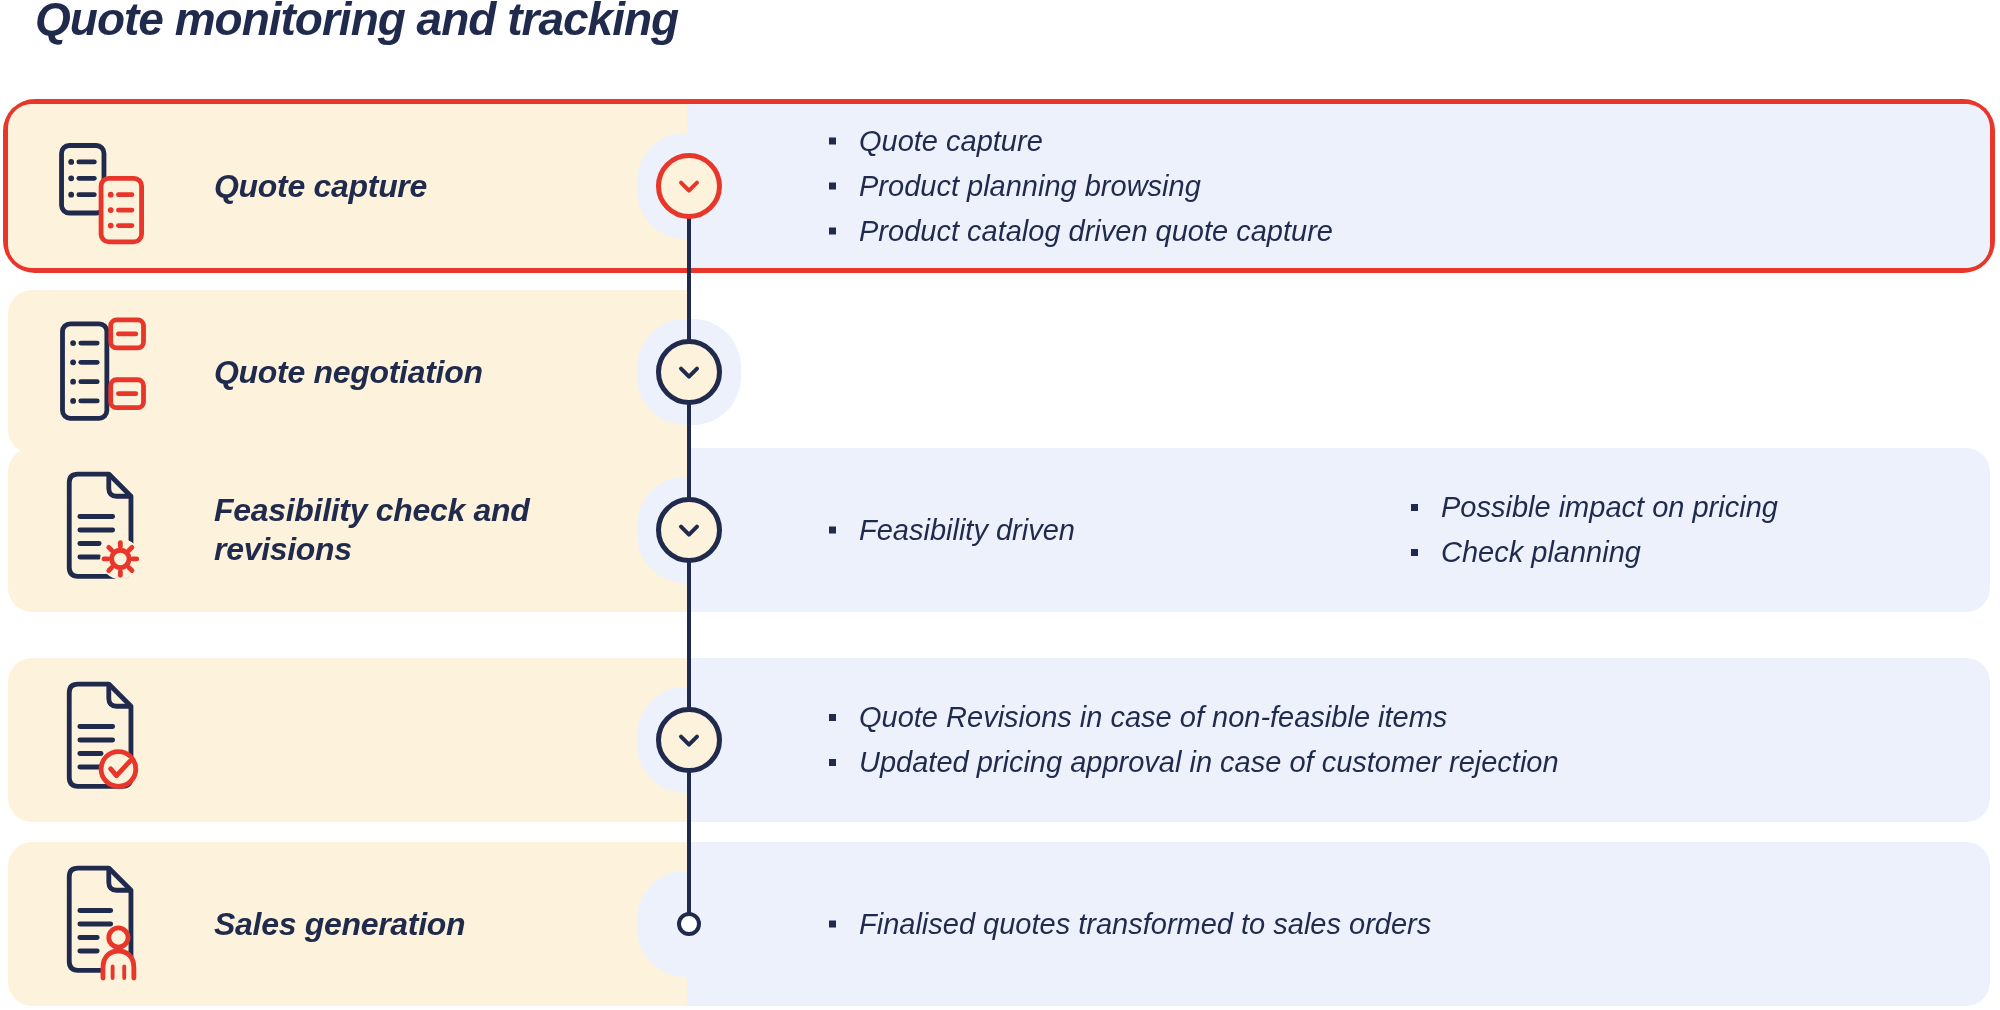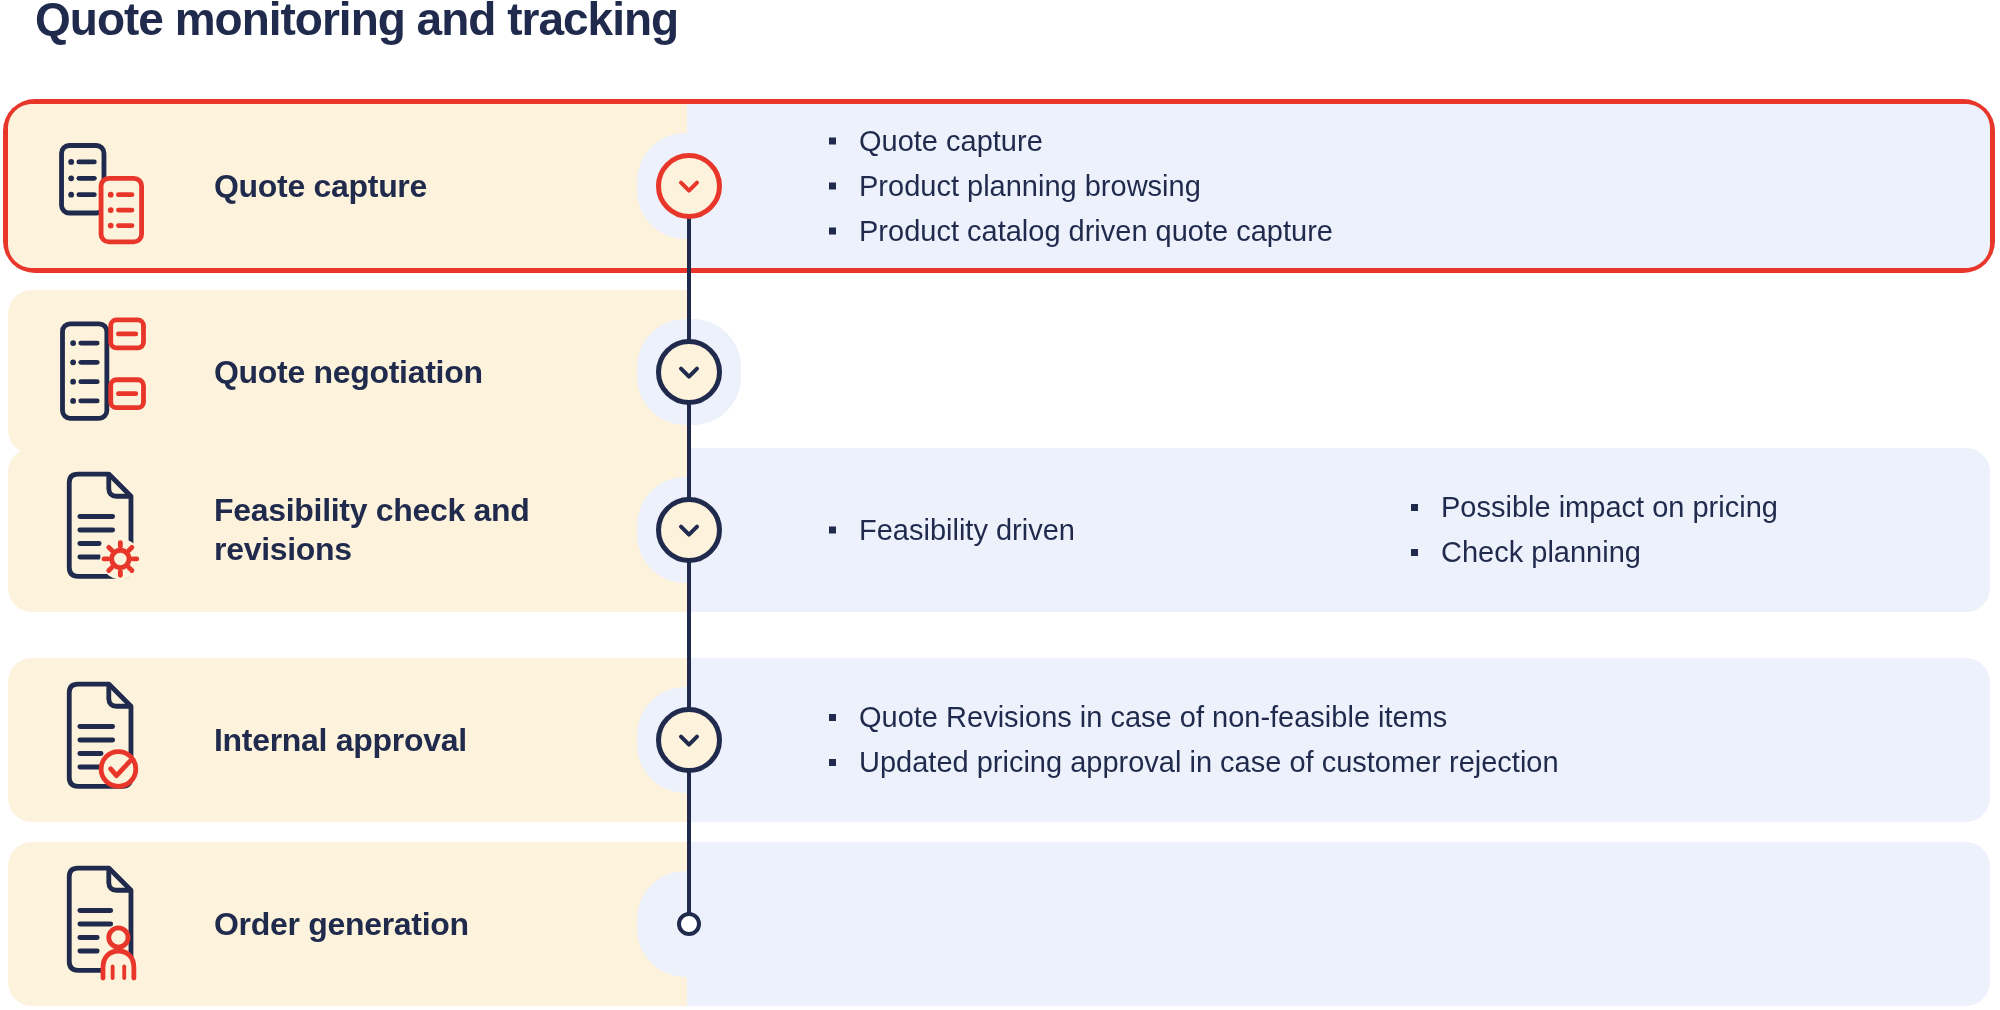--- a/index.html
+++ b/index.html
@@ -5,21 +5,21 @@
   :root{
     --navy:#1f2a4c;
     --red:#e8362b;
     --cream:#fdf3dc;
     --blue:#edf1fb;
     --white:#ffffff;
   }
   *{box-sizing:border-box;}
   html,body{margin:0;padding:0;background:var(--white);}
   body{font-family:"Liberation Sans",sans-serif;color:var(--navy);}
-  .page{position:relative;width:2000px;height:1010px;background:var(--white);overflow:hidden;}
+  .page{position:relative;width:2000px;height:1010px;background:var(--white);overflow:hidden;font-style:italic;}
 
   .main-title{position:absolute;left:35px;top:-10px;margin:0;font-size:46px;line-height:1.3;
     font-weight:800;letter-spacing:-1px;color:var(--navy);}
 
   .row{position:absolute;left:8px;width:1982px;height:164px;}
   .row.selected{box-shadow:0 0 0 5px var(--red);border-radius:27px;}
 
   .band-left{position:absolute;left:0;top:0;bottom:0;width:679px;background:var(--cream);
     border-radius:24px 0 0 24px;}
   .band-right{position:absolute;left:679px;right:0;top:0;bottom:0;background:var(--blue);
@@ -187,21 +187,20 @@
           <path d="M56 12 H24 c-6 0 -9 3 -9 9 v88 c0 6 3 9 9 9 h46 c6 0 9 -3 9 -9 V35 Z" class="ic-navy" stroke-width="5" stroke-linejoin="round"></path>
           <path d="M56 12 v15 c0 5 3 8 8 8 h15" class="ic-navy" stroke-width="5" stroke-linejoin="round"></path>
           <line x1="26" y1="56" x2="60" y2="56" class="ic-navy" stroke-width="5" stroke-linecap="round"></line>
           <line x1="26" y1="70" x2="60" y2="70" class="ic-navy" stroke-width="5" stroke-linecap="round"></line>
           <line x1="26" y1="84" x2="48" y2="84" class="ic-navy" stroke-width="5" stroke-linecap="round"></line>
           <line x1="26" y1="98" x2="48" y2="98" class="ic-navy" stroke-width="5" stroke-linecap="round"></line>
           <circle cx="66" cy="100" r="18" fill="#fdf3dc" class="ic-red" stroke-width="5"></circle>
           <path d="M58 100 l6 7 14 -15" class="ic-red" stroke-width="5" stroke-linecap="round" stroke-linejoin="round"></path>
         </svg>
       </span>
-      <h2 class="stage-title">Internal approval</h2>
     </div>
     <div class="band-right">
       <ul class="details col1">
         <li>Quote Revisions in case of non-feasible items</li>
         <li>Updated pricing approval in case of customer rejection</li>
       </ul>
     </div>
     <div class="blob"></div>
     <button class="node">
       <span>
@@ -221,24 +220,25 @@
           <line x1="26" y1="56" x2="58" y2="56" class="ic-navy" stroke-width="5" stroke-linecap="round"></line>
           <line x1="26" y1="70" x2="58" y2="70" class="ic-navy" stroke-width="5" stroke-linecap="round"></line>
           <line x1="26" y1="84" x2="44" y2="84" class="ic-navy" stroke-width="5" stroke-linecap="round"></line>
           <line x1="26" y1="98" x2="44" y2="98" class="ic-navy" stroke-width="5" stroke-linecap="round"></line>
           <circle cx="66" cy="84" r="10" fill="#fdf3dc" class="ic-red" stroke-width="5"></circle>
           <path d="M50 126 v-11 c0 -11 7 -17 16 -17 s16 6 16 17 v11" fill="#fdf3dc" class="ic-red" stroke-width="5" stroke-linecap="round"></path>
           <line x1="60" y1="114" x2="60" y2="126" class="ic-red" stroke-width="4" stroke-linecap="round"></line>
           <line x1="72" y1="114" x2="72" y2="126" class="ic-red" stroke-width="4" stroke-linecap="round"></line>
         </svg>
       </span>
-      <h2 class="stage-title">Order generation</h2>
-    </div>
-    <div class="band-right">
-      <ul class="details col1">
+      <h2 class="stage-title">Sales generation</h2>
+    </div>
+    <div class="band-right">
+      <ul class="details col1">
+        <li>Finalised quotes transformed to sales orders</li>
       </ul>
     </div>
     <div class="blob"></div>
     <div class="node-end"></div>
   </section>
 
   <div class="timeline"></div>
 
 </div>
 

